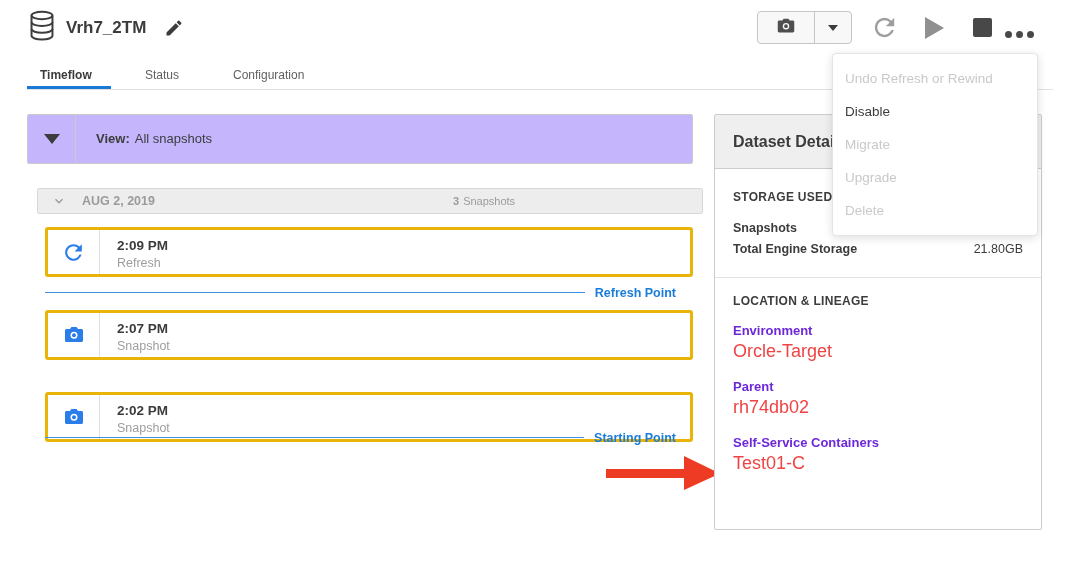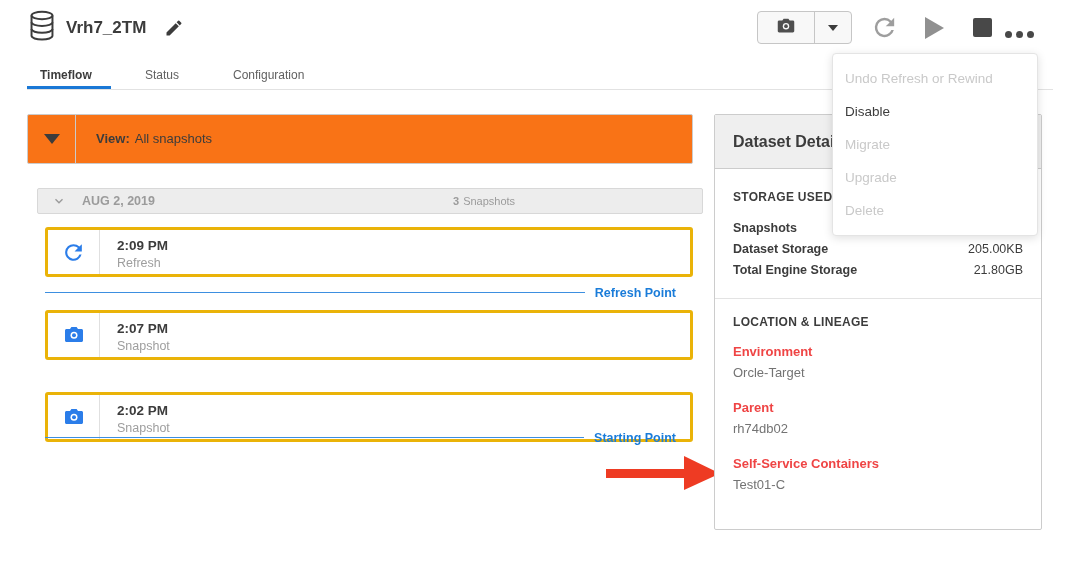--- a/index.html
+++ b/index.html
@@ -32,21 +32,21 @@
   .toolbar-more .dot:last-child { margin-right:0; }
 
   
   .tab { position:absolute; top:68px; font-size:12px; color:#616161; cursor:pointer;text-align:center; }
   .tab.active { font-weight:bold; color:#3c3c3c; }
   .tab-underline { position:absolute; left:27px; top:86px; width:84px; height:4px; background:#1a78d6; }
   .tabs-divider { position:absolute; left:27px; top:89px; width:1026px; height:1px; background:#e2e2e2; }
 
   
   .view-box { position:absolute; left:27px; top:114px; width:666px; height:50px;
-              border:1px solid #cbcbcb; border-radius:2px; background:#f97316; display:flex; cursor:pointer; }
+              border:1px solid #cbcbcb; border-radius:2px; background:#c4b5fd; display:flex; cursor:pointer; }
   .view-caret-cell { width:48px; border-right:1px solid #cbcbcb; display:flex;
                      align-items:center; justify-content:center; }
   .view-triangle { width:0; height:0; border-left:8px solid transparent; border-right:8px solid transparent;
                    border-top:10px solid #3c3c3c; }
   .view-text { line-height:48px; padding-left:20px; font-size:13px; color:#3c3c3c; }
   .view-text .lbl { font-weight:bold; margin-right:5px; }
 
   
   .date-bar { position:absolute; left:37px; top:188px; width:666px; height:26px;
               background:#ededed; border:1px solid #d8d8d8; border-radius:2px; cursor:pointer; }
@@ -80,22 +80,22 @@
   .panel-header { height:54px; background:#efefef; border-bottom:1px solid #ccc;
                   line-height:54px; padding-left:18px; font-size:16px; font-weight:bold;
                   color:#3c3c3c; overflow:hidden; white-space:nowrap; }
   .panel-body { padding:21px 18px 0 18px; }
   .section-heading { font-size:12px; font-weight:bold; color:#3c3c3c; letter-spacing:.3px; margin-bottom:14px; }
   .storage-row { display:flex; justify-content:space-between; font-size:12.5px; line-height:21px; }
   .storage-row .s-lbl { font-weight:bold; color:#3c3c3c; }
   .storage-row .s-val { color:#3c3c3c; }
   .panel-divider { border:none; border-top:1px solid #e3e3e3; margin:17px -18px 16px -18px; }
   .loc-group { margin-bottom:14px; }
-  .loc-label { font-size:13px; font-weight:bold; color:#ef4444; line-height:21px; }
-  .loc-link { font-size:13px; color:#737373; line-height:21px; cursor:pointer; text-decoration:none; display:inline-block; }
+  .loc-label { font-size:13px; font-weight:bold; color:#6d28d9; line-height:21px; }
+  .loc-link { font-size:18px; color:#ef4444; line-height:21px; cursor:pointer; text-decoration:none; display:inline-block; }
 
   
   .menu { position:absolute; left:832px; top:53px; width:206px; background:#fff;
           border:1px solid #e4e4e4; border-radius:4px; padding:8px 0;
           box-shadow:0 2px 10px rgba(0,0,0,.13); z-index:10; }
   .menu-item { height:33px; line-height:33px; padding-left:12px; font-size:13.5px;
                color:#3c3c3c; cursor:pointer; white-space:nowrap; }
   .menu-item.disabled { color:#c9c9c9; cursor:default; }
 </style>
 </head>
@@ -229,24 +229,20 @@
 
   <div class="panel">
     <div class="panel-header">Dataset Details</div>
     <div class="panel-body">
       <div class="section-heading">STORAGE USED</div>
       <div class="storage-row">
         <span class="s-lbl">Snapshots</span>
         <span class="s-val"></span>
       </div>
       <div class="storage-row">
-        <span class="s-lbl">Dataset Storage</span>
-        <span class="s-val">205.00KB</span>
-      </div>
-      <div class="storage-row">
         <span class="s-lbl">Total Engine Storage</span>
         <span class="s-val">21.80GB</span>
       </div>
 
       <hr class="panel-divider">
 
       <div class="section-heading" style="margin-bottom:12px">LOCATION &amp; LINEAGE</div>
 
       <div class="loc-group">
         <div class="loc-label">Environment</div>

